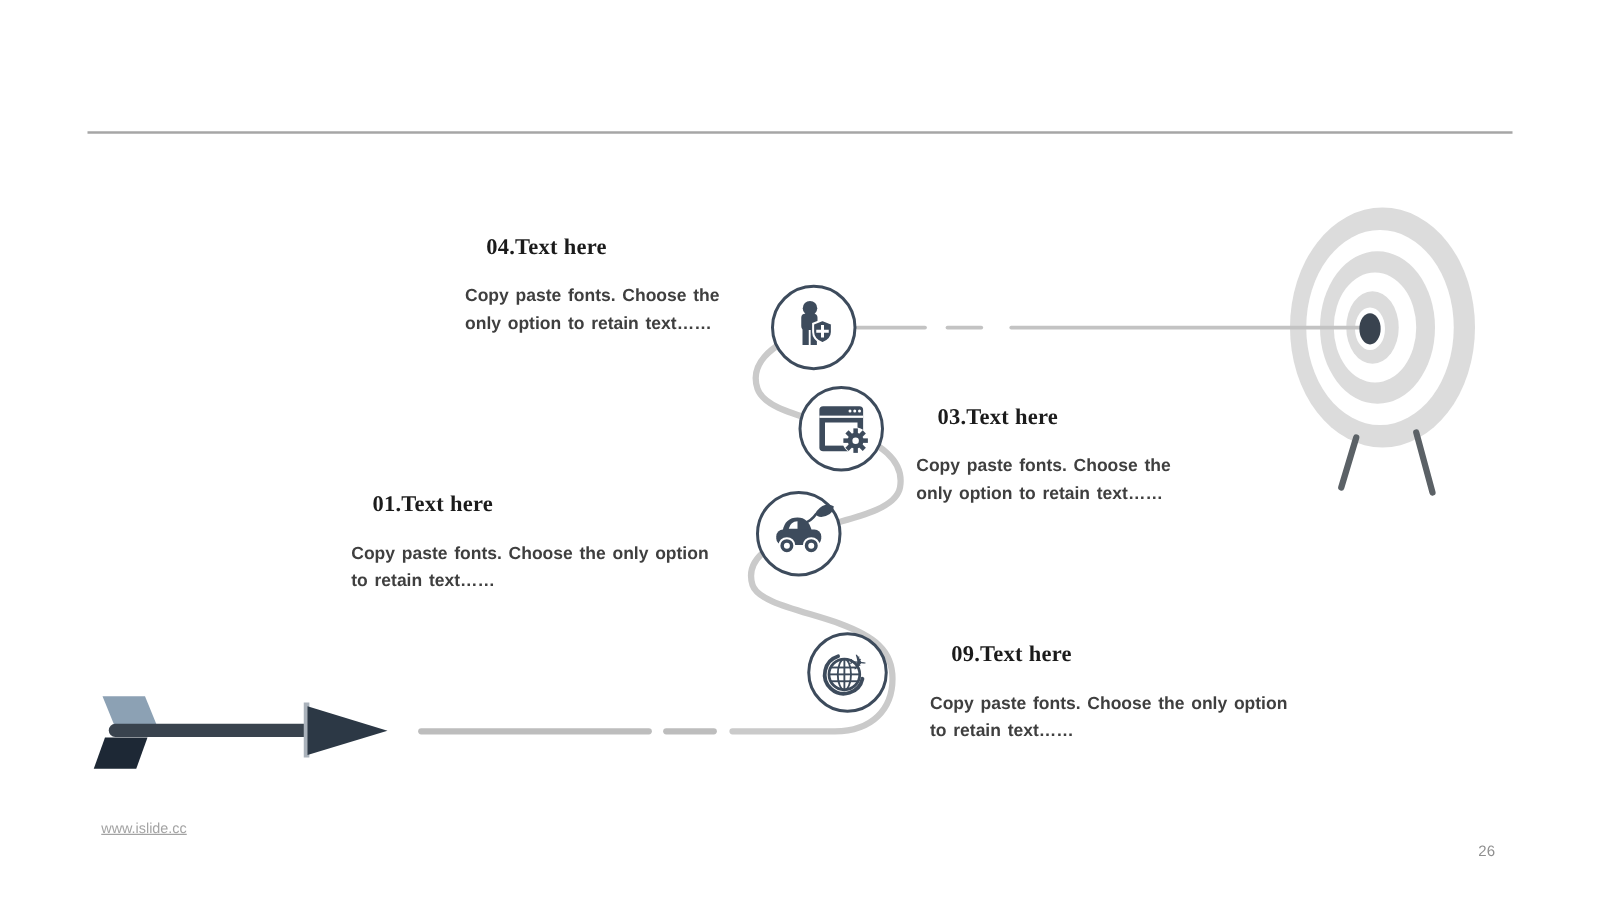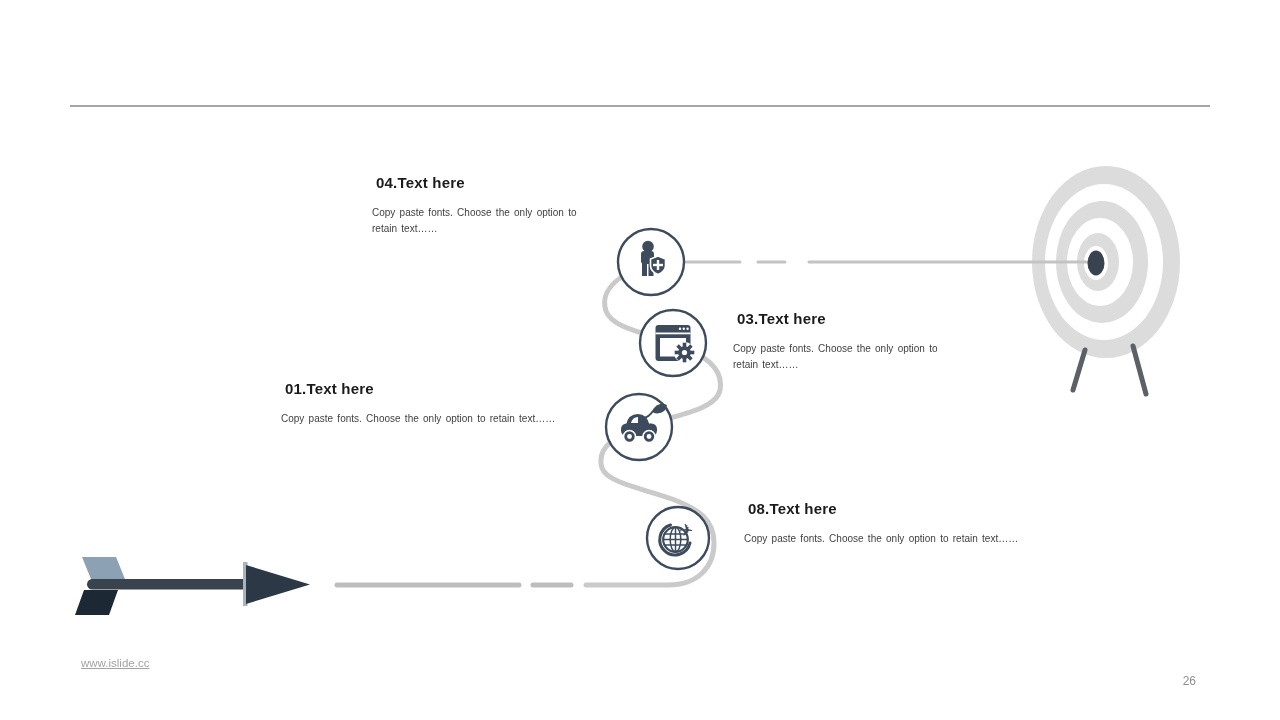--- a/index.html
+++ b/index.html
@@ -6,26 +6,27 @@
   .slide {
     position:relative; width:1280px; height:720px; background:#ffffff;
     font-family:"Liberation Sans", sans-serif; overflow:hidden;
   }
   .top-rule {
     position:absolute; left:70px; top:105px; width:1140px; height:1.5px;
     background:var(--rule-gray,#a6a6a6);
   }
   .step { position:absolute; }
   .step h2 {
-    margin:4px; font-size:15px; font-weight:bold; color:var(--heading-color,#1b1b1b);
+    margin:17px; font-size:18px; font-weight:bold; color:var(--heading-color,#1b1b1b);
     letter-spacing:0.2px;
+    font-family:Liberation Serif, serif;
   }
   .step p {
-    margin:14px 0 0 0; font-size:10px; line-height:1.58;
-    color:var(--body-color,#3f3f3f); word-spacing:1.5px;
+    margin:14px 0 0 0; font-size:14px; line-height:1.58;
+    color:var(--body-color,#3f3f3f); word-spacing:1.5px;font-weight:bold;
   }
   .footer-url {
     position:absolute; left:81px; top:657px; font-size:11.5px;
     color:var(--footer-gray,#a3a3a3);
     text-decoration:underline;
   }
   .page-number {
     position:absolute; right:84px; top:674px; font-size:12px;
     color:var(--page-gray,#8f8f8f); text-align:right;
   }
@@ -175,20 +176,20 @@
     <h2>03.Text here</h2>
     <p>Copy paste fonts. Choose the only option to retain text……</p>
   </div>
 
   <div class="step" style="left:281px; top:376px; width:292px;">
     <h2>01.Text here</h2>
     <p>Copy paste fonts. Choose the only option to retain text……</p>
   </div>
 
   <div class="step" style="left:744px; top:496px; width:296px;">
-    <h2>08.Text here</h2>
+    <h2>09.Text here</h2>
     <p>Copy paste fonts. Choose the only option to retain text……</p>
   </div>
 
   <div class="footer-url">www.islide.cc</div>
   <div class="page-number">26</div>
 
 </div>
 
 </body></html>

